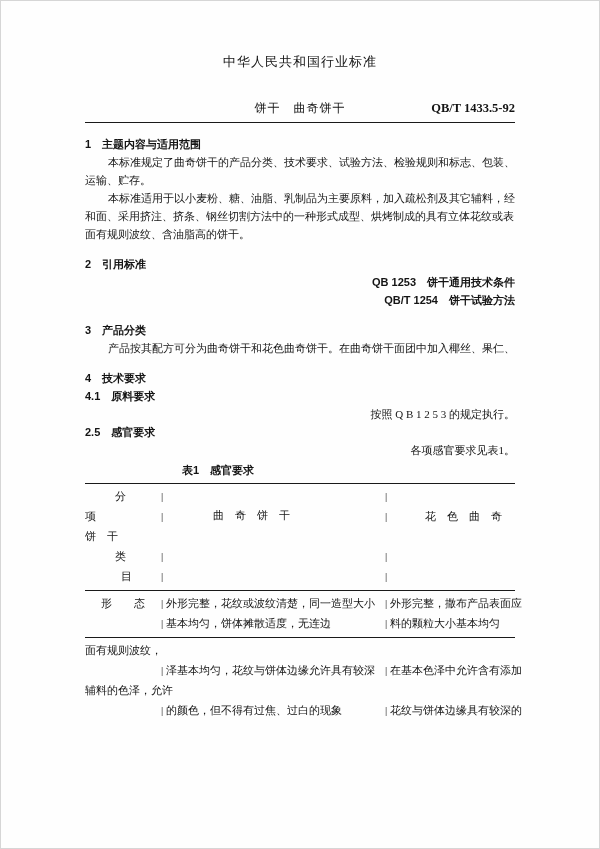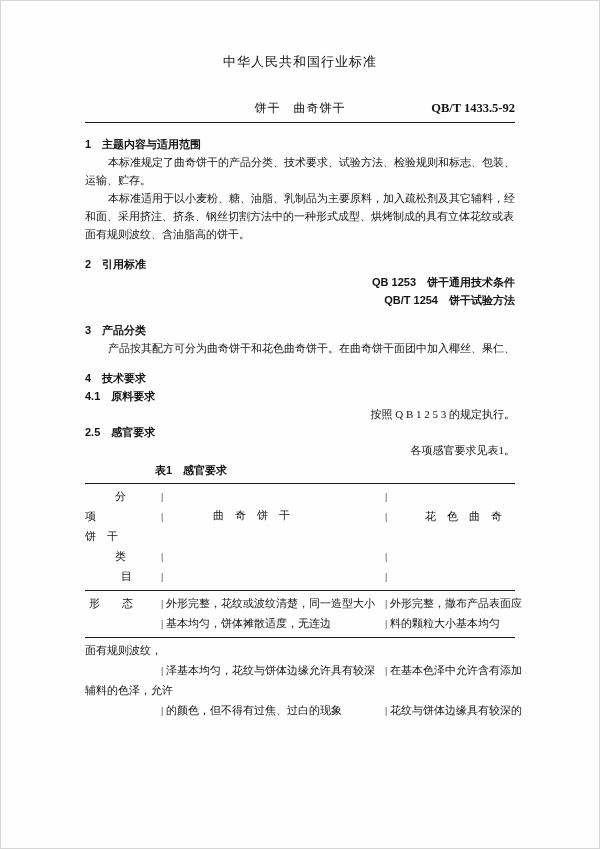--- a/index.html
+++ b/index.html
@@ -32,26 +32,26 @@
     height: 18px; line-height: 18px;
     font-size: 11px;
     white-space: pre;
   }
   .h {
     font-weight: 700;
     font-family: Liberation Sans, sans-serif;
   }
   .mt { margin-top: 12px; }
   .ind { padding-left: 22px; text-align: right; }
-  .cap { margin-left: 70px; margin-top: 2px; }
+  .cap { margin-left: 97px; margin-top: 2px; }
   .trule { border-top: 1px solid #1a1a1a; margin-top: 4px; margin-bottom: 2px; }
   .tline { position: relative; height: 20px; font-size: 11px; }
   .seg { position: absolute; top: 0; line-height: 20px; white-space: pre; }
   .x0   { left: 0; }
-  .x5   { left: 4px; text-align: right; }
+  .x5   { left: 16px; text-align: right; }
   .x30  { left: 30px; }
   .x36  { left: 36px; }
   .x76  { left: 76px; }
   .x128 { left: 128px; font-family: Liberation Mono, monospace; }
   .x300 { left: 300px; }
   .x340 { left: 340px; }
 </style>
 </head>
 <body>
 

